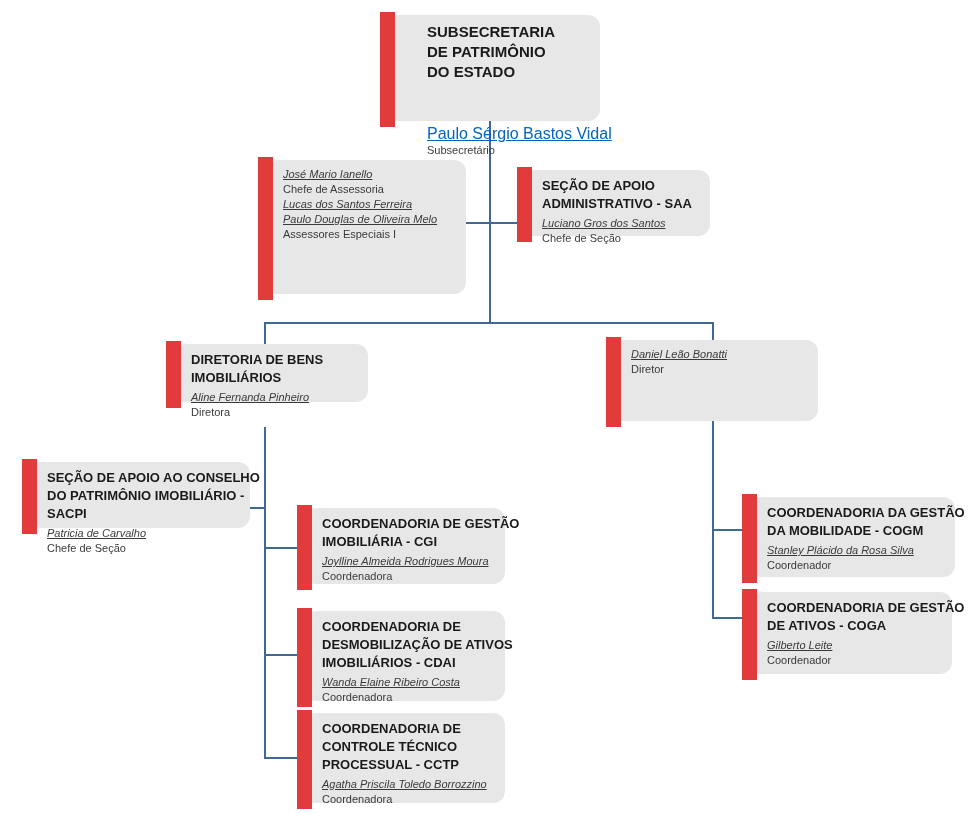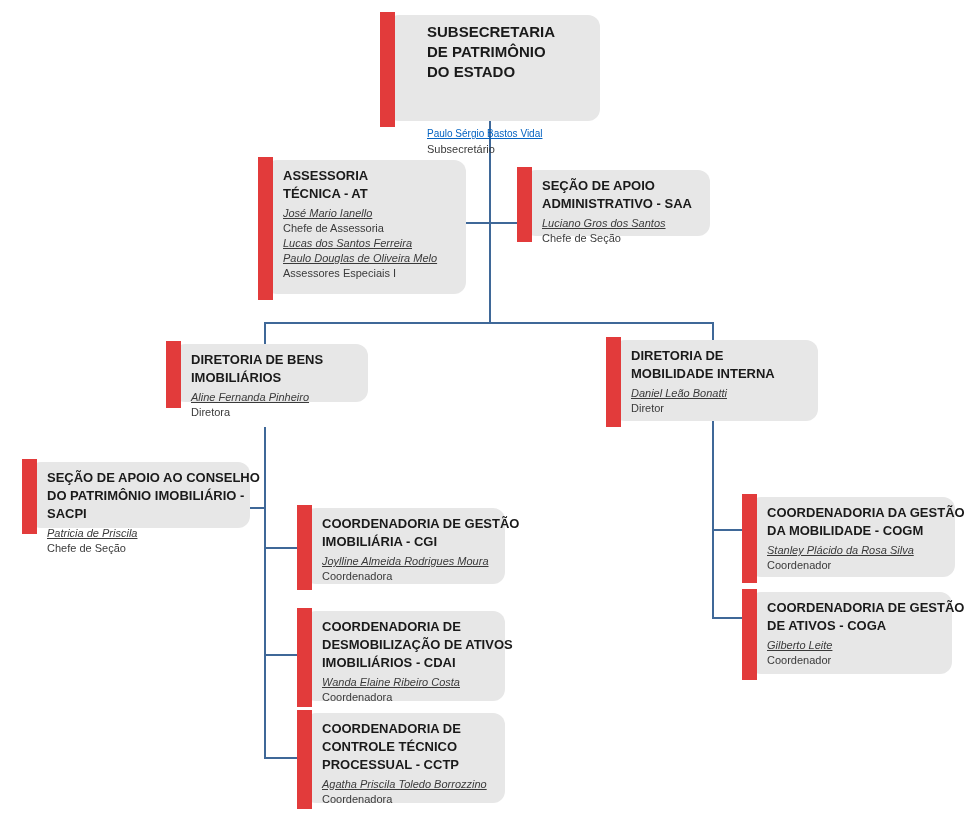--- a/index.html
+++ b/index.html
@@ -21,21 +21,21 @@
   .title{
     font-weight:bold;color:#1a1a1a;font-size:13px;line-height:18px;
     white-space:pre;margin:0 0 3px 0;
   }
   #n-sps .title{font-size:15px;line-height:20px;margin-bottom:4px;}
   #n-sps .box{padding-left:40px;}
   .line{display:block;font-size:11px;line-height:15px;color:#3a3a3a;white-space:nowrap;}
   .name{font-style:italic;text-decoration:underline;}
   .role{font-style:normal;}
   .plink{
-    display:inline-block;font-size:10px;line-height:16px;color:#0563c1;
+    display:inline-block;font-size:16px;line-height:16px;color:#0563c1;
     text-decoration:underline;white-space:nowrap;cursor:pointer;margin-top:40px;
   }
   
   .conn{position:absolute;background:#3f6898;z-index:1;}
   .h{height:2px;} .v{width:2px;}
   #c-vtop   {left:489px;top:121px;height:202px;}
   #c-hcross {left:466px;top:222px;width:52px;}
   #c-hmain  {left:264px;top:322px;width:450px;}
   #c-vdropL {left:264px;top:322px;height:24px;}
   #c-vdropR {left:712px;top:322px;height:20px;}
@@ -86,22 +86,20 @@
 DE PATRIMÔNIO
 DO ESTADO</div>
       <a class="plink">Paulo Sérgio Bastos Vidal</a>
       <span class="line role">Subsecretário</span>
     </div>
   </div>
 
   <div class="node" id="n-at">
     <div class="bar"></div>
     <div class="box">
-      <div class="title">ASSESSORIA
-TÉCNICA - AT</div>
       <span class="line name">José Mario Ianello</span>
       <span class="line role">Chefe de Assessoria</span>
       <span class="line name">Lucas dos Santos Ferreira</span>
       <span class="line name">Paulo Douglas de Oliveira Melo</span>
       <span class="line role">Assessores Especiais I</span>
     </div>
   </div>
 
   <div class="node" id="n-saa">
     <div class="bar"></div>
@@ -119,34 +117,32 @@
       <div class="title">DIRETORIA DE BENS
 IMOBILIÁRIOS</div>
       <span class="line name">Aline Fernanda Pinheiro</span>
       <span class="line role">Diretora</span>
     </div>
   </div>
 
   <div class="node" id="n-dmi">
     <div class="bar"></div>
     <div class="box">
-      <div class="title">DIRETORIA DE
-MOBILIDADE INTERNA</div>
       <span class="line name">Daniel Leão Bonatti</span>
       <span class="line role">Diretor</span>
     </div>
   </div>
 
   <div class="node" id="n-sacpi">
     <div class="bar"></div>
     <div class="box">
       <div class="title">SEÇÃO DE APOIO AO CONSELHO
 DO PATRIMÔNIO IMOBILIÁRIO -
 SACPI</div>
-      <span class="line name">Patricia de Priscila</span>
+      <span class="line name">Patricia de Carvalho</span>
       <span class="line role">Chefe de Seção</span>
     </div>
   </div>
 
   <div class="node" id="n-cgi">
     <div class="bar"></div>
     <div class="box">
       <div class="title">COORDENADORIA DE GESTÃO
 IMOBILIÁRIA - CGI</div>
       <span class="line name">Joylline Almeida Rodrigues Moura</span>

